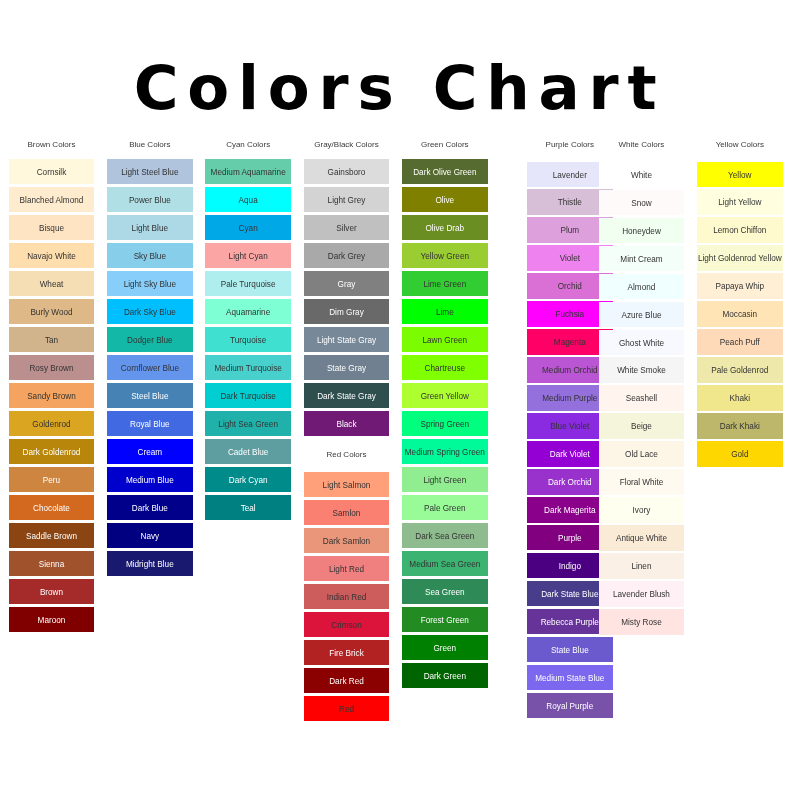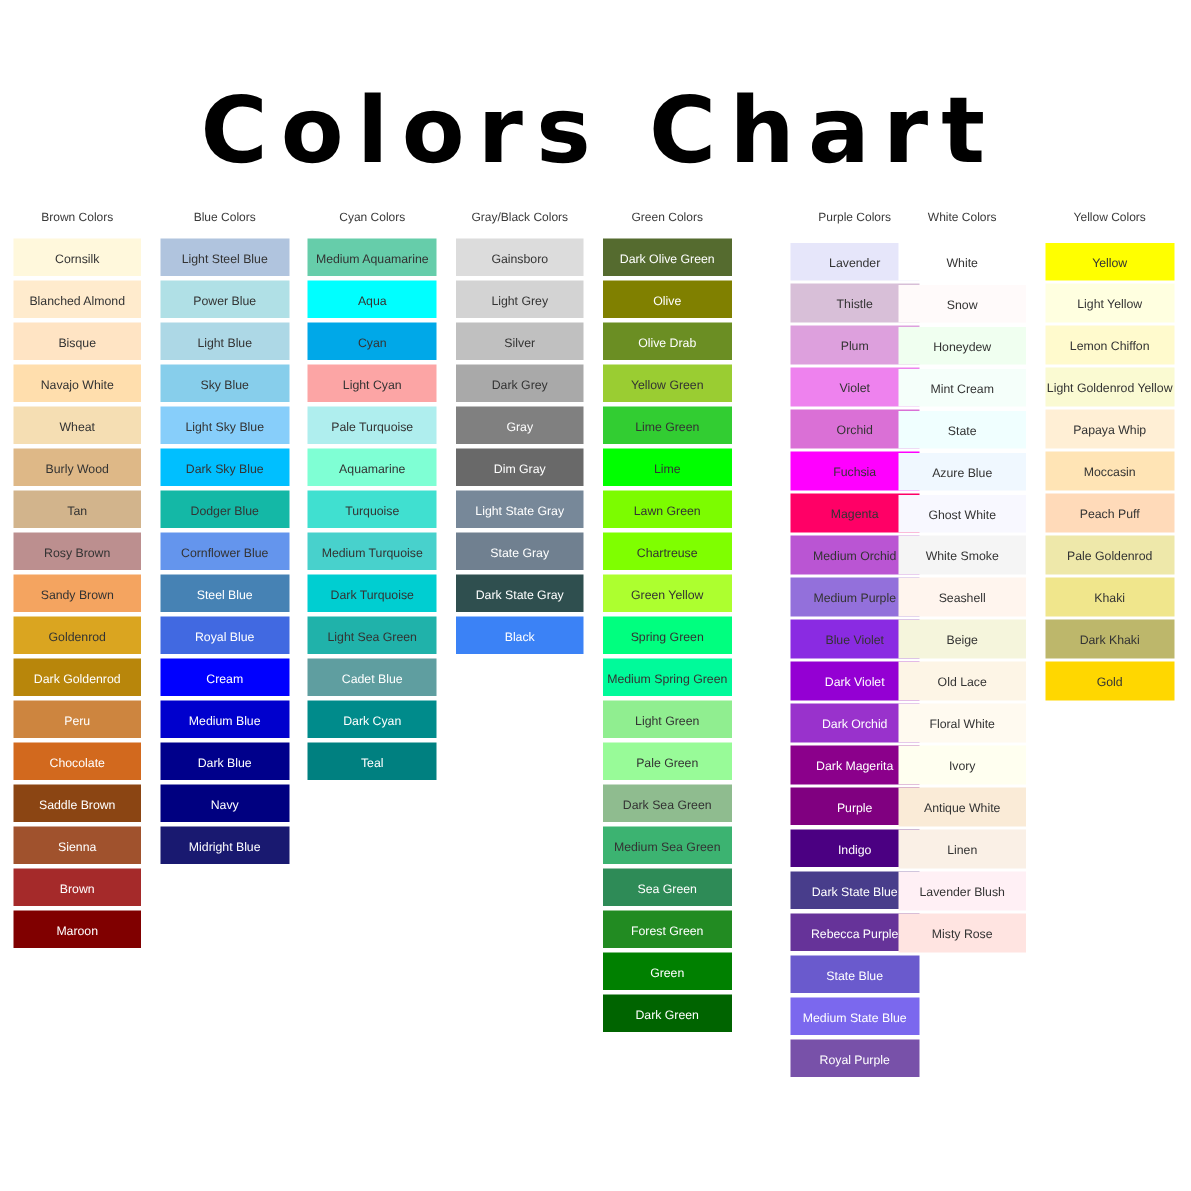--- a/index.html
+++ b/index.html
@@ -104,21 +104,35 @@
       <div class="swatch-list" style="padding-top:11.2px">
         <div class="color-swatch" style="background:#dcdcdc;color:#333">Gainsboro</div>
         <div class="color-swatch" style="background:#d3d3d3;color:#333">Light Grey</div>
         <div class="color-swatch" style="background:#c0c0c0;color:#333">Silver</div>
         <div class="color-swatch" style="background:#a9a9a9;color:#333">Dark Grey</div>
         <div class="color-swatch" style="background:#808080;color:#fff">Gray</div>
         <div class="color-swatch" style="background:#696969;color:#fff">Dim Gray</div>
         <div class="color-swatch" style="background:#778899;color:#fff">Light State Gray</div>
         <div class="color-swatch" style="background:#708090;color:#fff">State Gray</div>
         <div class="color-swatch" style="background:#2f4f4f;color:#fff">Dark State Gray</div>
-        <div class="color-swatch" style="background:#3b82f6;color:#fff">Black</div>
+        <div class="color-swatch" style="background:#701a75;color:#fff">Black</div>
+      </div>
+    </div>
+    <div class="color-section">
+      <div class="section-title" style="margin-top:12.1px;margin-bottom:2.5px">Red Colors</div>
+      <div class="swatch-list">
+        <div class="color-swatch" style="background:#ffa07a;color:#333">Light Salmon</div>
+        <div class="color-swatch" style="background:#fa8072;color:#333">Samlon</div>
+        <div class="color-swatch" style="background:#e9967a;color:#333">Dark Samlon</div>
+        <div class="color-swatch" style="background:#f08080;color:#333">Light Red</div>
+        <div class="color-swatch" style="background:#cd5c5c;color:#333">Indian Red</div>
+        <div class="color-swatch" style="background:#dc143c;color:#333">Crimson</div>
+        <div class="color-swatch" style="background:#b22222;color:#fff">Fire Brick</div>
+        <div class="color-swatch" style="background:#8b0000;color:#fff">Dark Red</div>
+        <div class="color-swatch" style="background:#ff0000;color:#333">Red</div>
       </div>
     </div>
   </div>
   <div class="color-column" style="left:402.02px">
     <div class="column-title">Green Colors</div>
     <div class="color-section">
       <div class="swatch-list" style="padding-top:11.2px">
         <div class="color-swatch" style="background:#556b2f;color:#fff">Dark Olive Green</div>
         <div class="color-swatch" style="background:#808000;color:#fff">Olive</div>
         <div class="color-swatch" style="background:#6b8e23;color:#fff">Olive Drab</div>
@@ -169,21 +183,21 @@
     </div>
   </div>
   <div class="color-column" style="left:598.68px">
     <div class="column-title">White Colors</div>
     <div class="color-section">
       <div class="swatch-list" style="padding-top:13.6px">
         <div class="color-swatch" style="background:#ffffff;color:#333">White</div>
         <div class="color-swatch" style="background:#fffafa;color:#333">Snow</div>
         <div class="color-swatch" style="background:#f0fff0;color:#333">Honeydew</div>
         <div class="color-swatch" style="background:#f5fffa;color:#333">Mint Cream</div>
-        <div class="color-swatch" style="background:#f0ffff;color:#333">State</div>
+        <div class="color-swatch" style="background:#f0ffff;color:#333">Almond</div>
         <div class="color-swatch" style="background:#f0f8ff;color:#333">Azure Blue</div>
         <div class="color-swatch" style="background:#f8f8ff;color:#333">Ghost White</div>
         <div class="color-swatch" style="background:#f5f5f5;color:#333">White Smoke</div>
         <div class="color-swatch" style="background:#fff5ee;color:#333">Seashell</div>
         <div class="color-swatch" style="background:#f5f5dc;color:#333">Beige</div>
         <div class="color-swatch" style="background:#fdf5e6;color:#333">Old Lace</div>
         <div class="color-swatch" style="background:#fffaf0;color:#333">Floral White</div>
         <div class="color-swatch" style="background:#fffff0;color:#333">Ivory</div>
         <div class="color-swatch" style="background:#faebd7;color:#333">Antique White</div>
         <div class="color-swatch" style="background:#faf0e6;color:#333">Linen</div>

